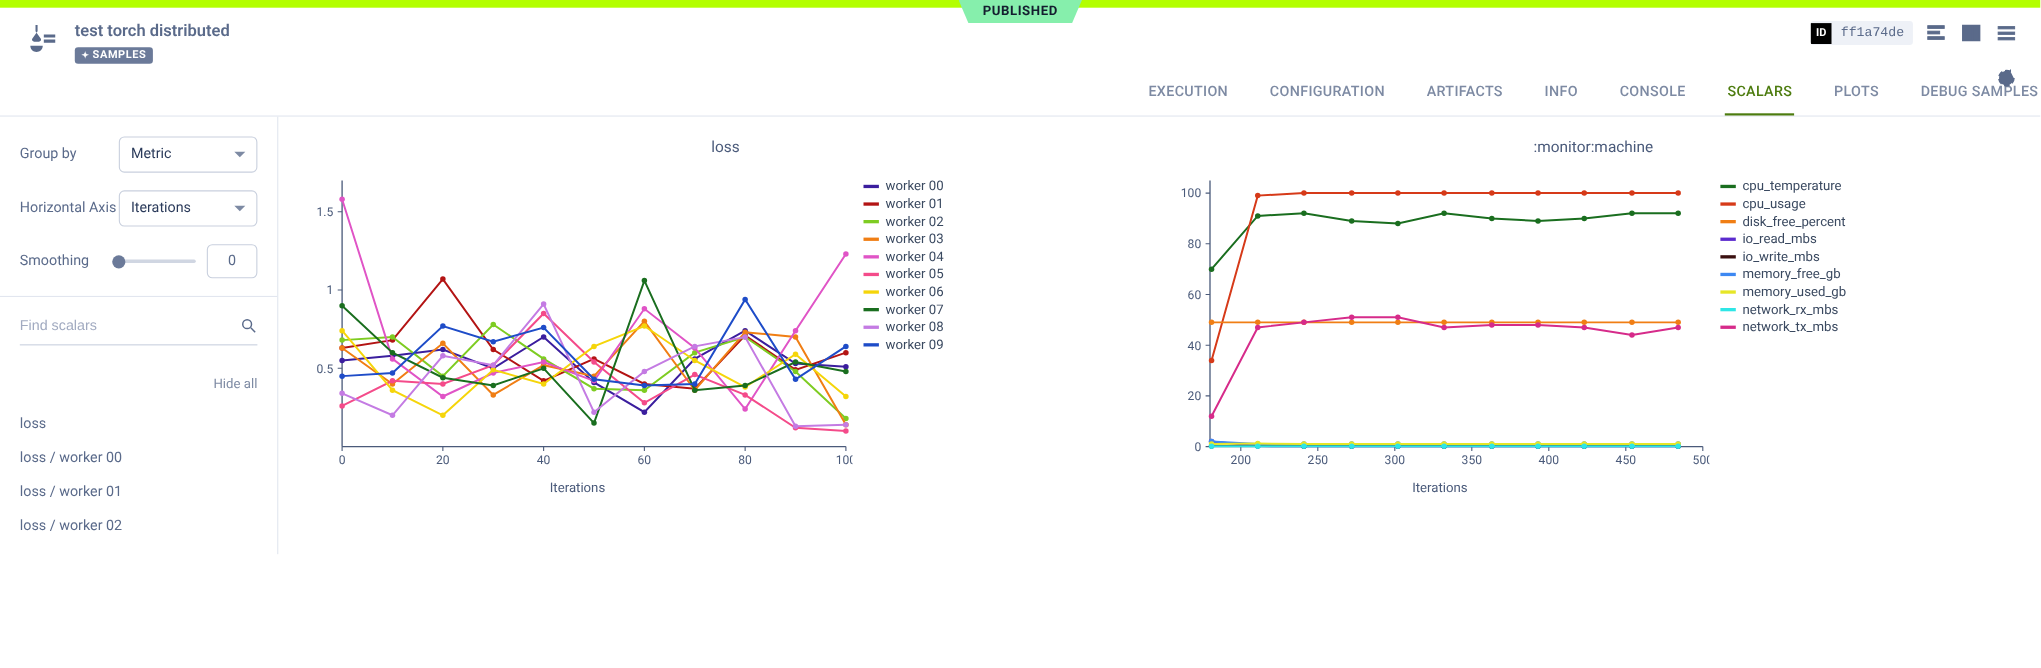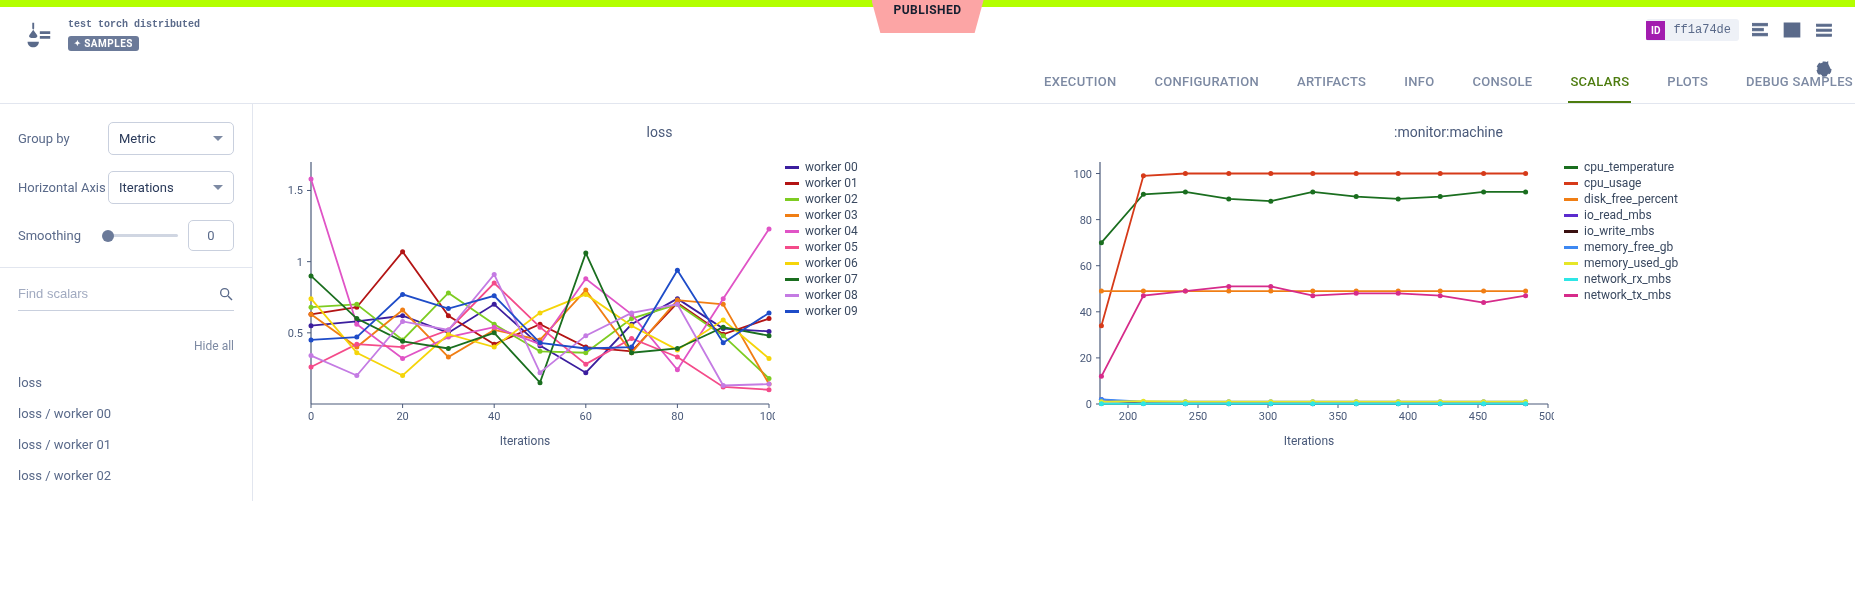--- a/index.html
+++ b/index.html
@@ -12,38 +12,38 @@
 }
 .topbar-strip {
   height: 7px;
   background: #b3ff00;
 }
 .published-badge {
   position: absolute;
   top: 0;
   left: 50%;
   transform: translateX(-50%);
-  background: #fca5a5;
+  background: #86efac;
   color: #141e2f;
   font-weight: 700;
   font-size: 12px;
-  padding: 3px 22px 16px;
+  padding: 3px 22px 4px;
   clip-path: polygon(0 0, 100% 0, 92% 100%, 8% 100%);
   letter-spacing: 0.5px;
 }
 .header {
   display: flex;
   align-items: flex-start;
   padding: 12px 20px 0 20px;
   position: relative;
 }
 .header-left { display: flex; align-items: flex-start; gap: 14px; }
 .experiment-icon svg { width: 34px; height: 34px; fill: #5a6a8a; }
 .title-block { display: flex; flex-direction: column; gap: 6px; }
-.title { font-weight: 600; font-size: 10px; color: #5a6a8a; font-family: Liberation Mono, monospace; }
+.title { font-weight: 600; font-size: 15px; color: #5a6a8a; }
 .example-chip {
   background: #6b7a99;
   color: #fff;
   font-size: 10px;
   font-weight: 700;
   padding: 2px 6px;
   border-radius: 3px;
   display: inline-flex;
   align-items: center;
   gap: 3px;
@@ -59,21 +59,21 @@
 }
 .id-chip {
   display: flex;
   align-items: center;
   background: #eef1f7;
   border-radius: 3px;
   overflow: hidden;
   font-size: 12px;
 }
 .id-chip .id-label {
-  background: #a21caf;
+  background: #000000;
   color: #fff;
   font-weight: 700;
   font-size: 10px;
   padding: 4px 5px;
 }
 .id-chip .id-val {
   font-family: "Courier New", monospace;
   padding: 4px 8px;
   color: #5a6a8a;
 }

